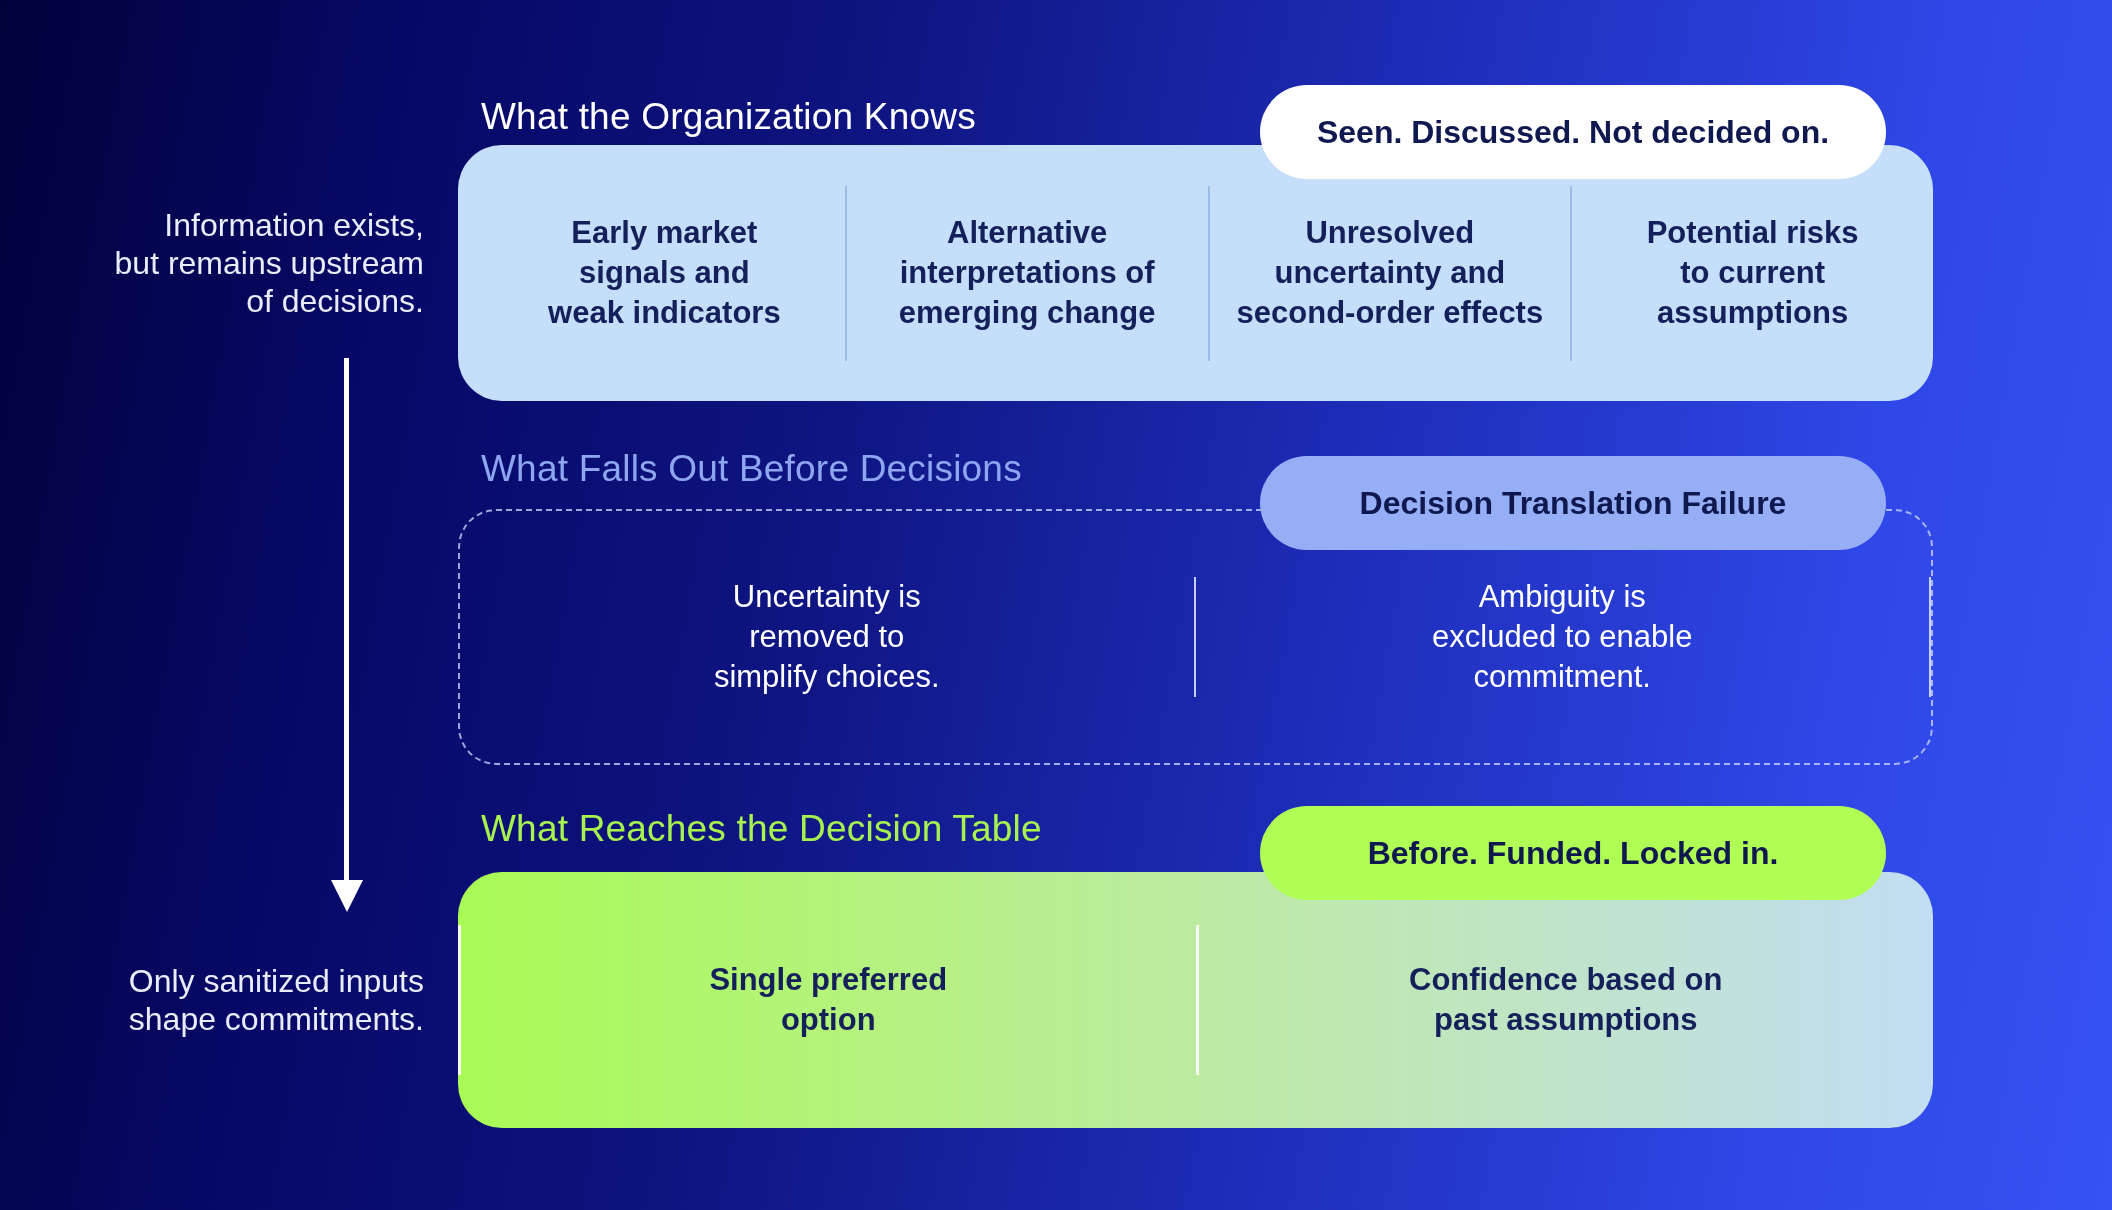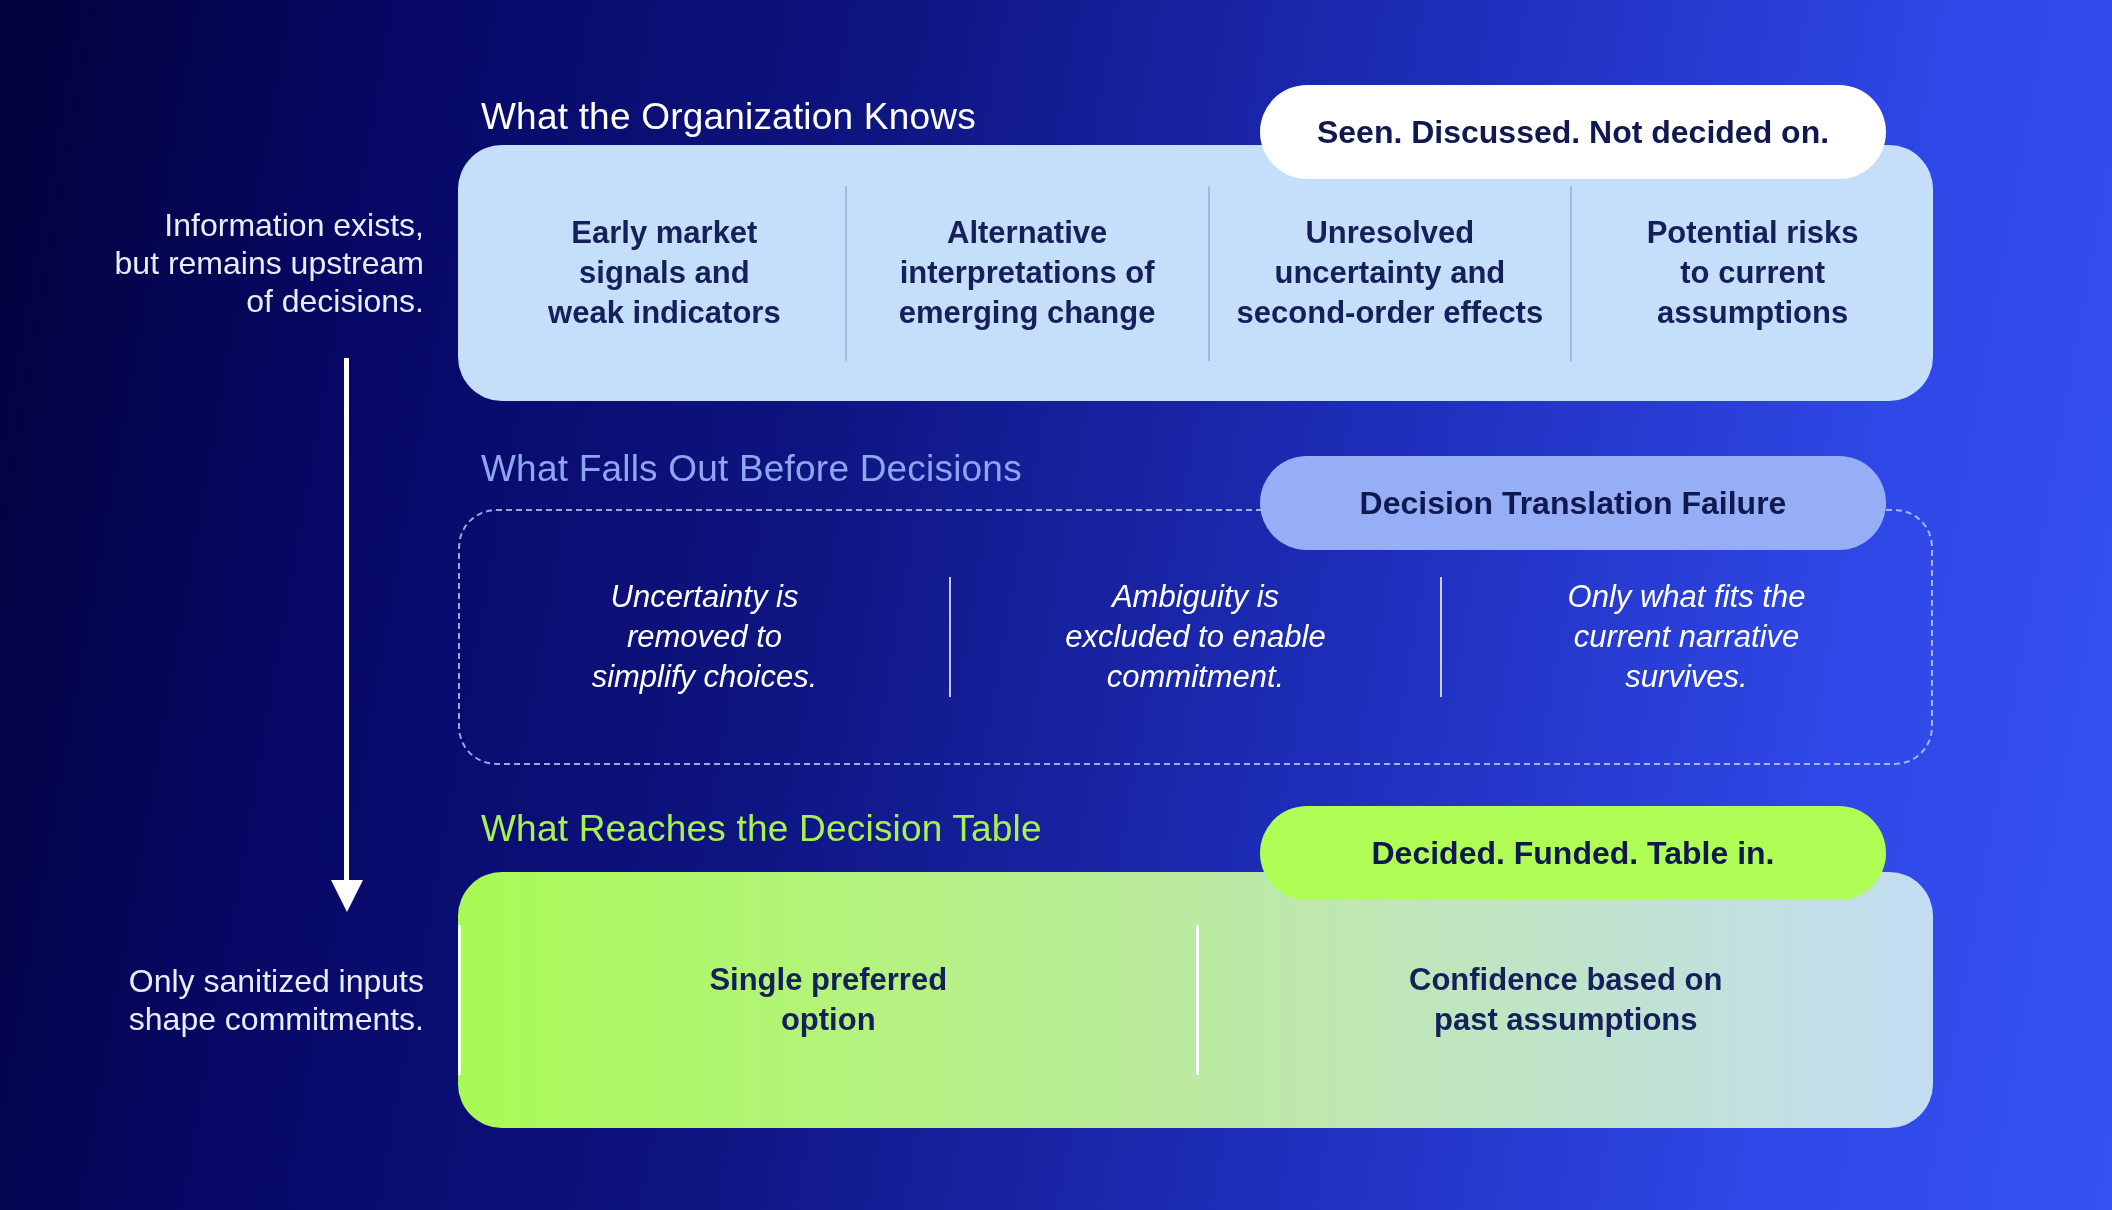--- a/index.html
+++ b/index.html
@@ -34,21 +34,21 @@
     display:flex;align-items:center;justify-content:center;box-sizing:border-box;
   }
   .panel--knows{top:145px;background:#c5defa;border-radius:44px;padding-left:26px;}
   .panel--falls{top:509px;background:transparent;border:2px dashed rgba(210,220,255,0.75);border-radius:38px;}
   .panel--table{top:872px;background:linear-gradient(90deg,#a8fb55 0%,#b6f184 32%,#bee8ae 58%,#c2ddf3 100%);border-radius:44px;}
 
   .col{
     flex:1;text-align:center;white-space:pre-line;padding:0 24px;
     font-size:31px;line-height:40px;font-weight:700;color:#15205a;
   }
-  .panel--falls .col{color:#ffffff;font-weight:400;font-style:italic;}
+  .panel--falls .col{color:#ffffff;font-weight:400;}
 
   .vdiv{flex:0 0 auto;align-self:center;}
   .panel--knows .vdiv{width:2px;height:175px;background:#9cbce8;}
   .panel--falls .vdiv{width:2px;height:120px;background:rgba(228,236,255,0.85);}
   .panel--table .vdiv{width:3px;height:150px;background:rgba(255,255,255,0.9);}
 
   
   .badge{
     position:absolute;left:1260px;width:626px;height:94px;border-radius:47px;
     display:flex;align-items:center;justify-content:center;
@@ -94,30 +94,27 @@
   <div class="heading heading--falls">What Falls Out Before Decisions</div>
   <div class="panel panel--falls">
     <div class="col">Uncertainty is
 removed to
 simplify choices.</div>
     <div class="vdiv"></div>
     <div class="col">Ambiguity is
 excluded to enable
 commitment.</div>
     <div class="vdiv"></div>
-    <div class="col">Only what fits the
-current narrative
-survives.</div>
   </div>
   <div class="badge badge--periwinkle">Decision Translation Failure</div>
 
   <div class="heading heading--table">What Reaches the Decision Table</div>
   <div class="panel panel--table">
     <div class="vdiv"></div>
     <div class="col">Single preferred
 option</div>
     <div class="vdiv"></div>
     <div class="col">Confidence based on
 past assumptions</div>
   </div>
-  <div class="badge badge--green">Decided. Funded. Table in.</div>
+  <div class="badge badge--green">Before. Funded. Locked in.</div>
 
 </div>
 
 </body></html>

